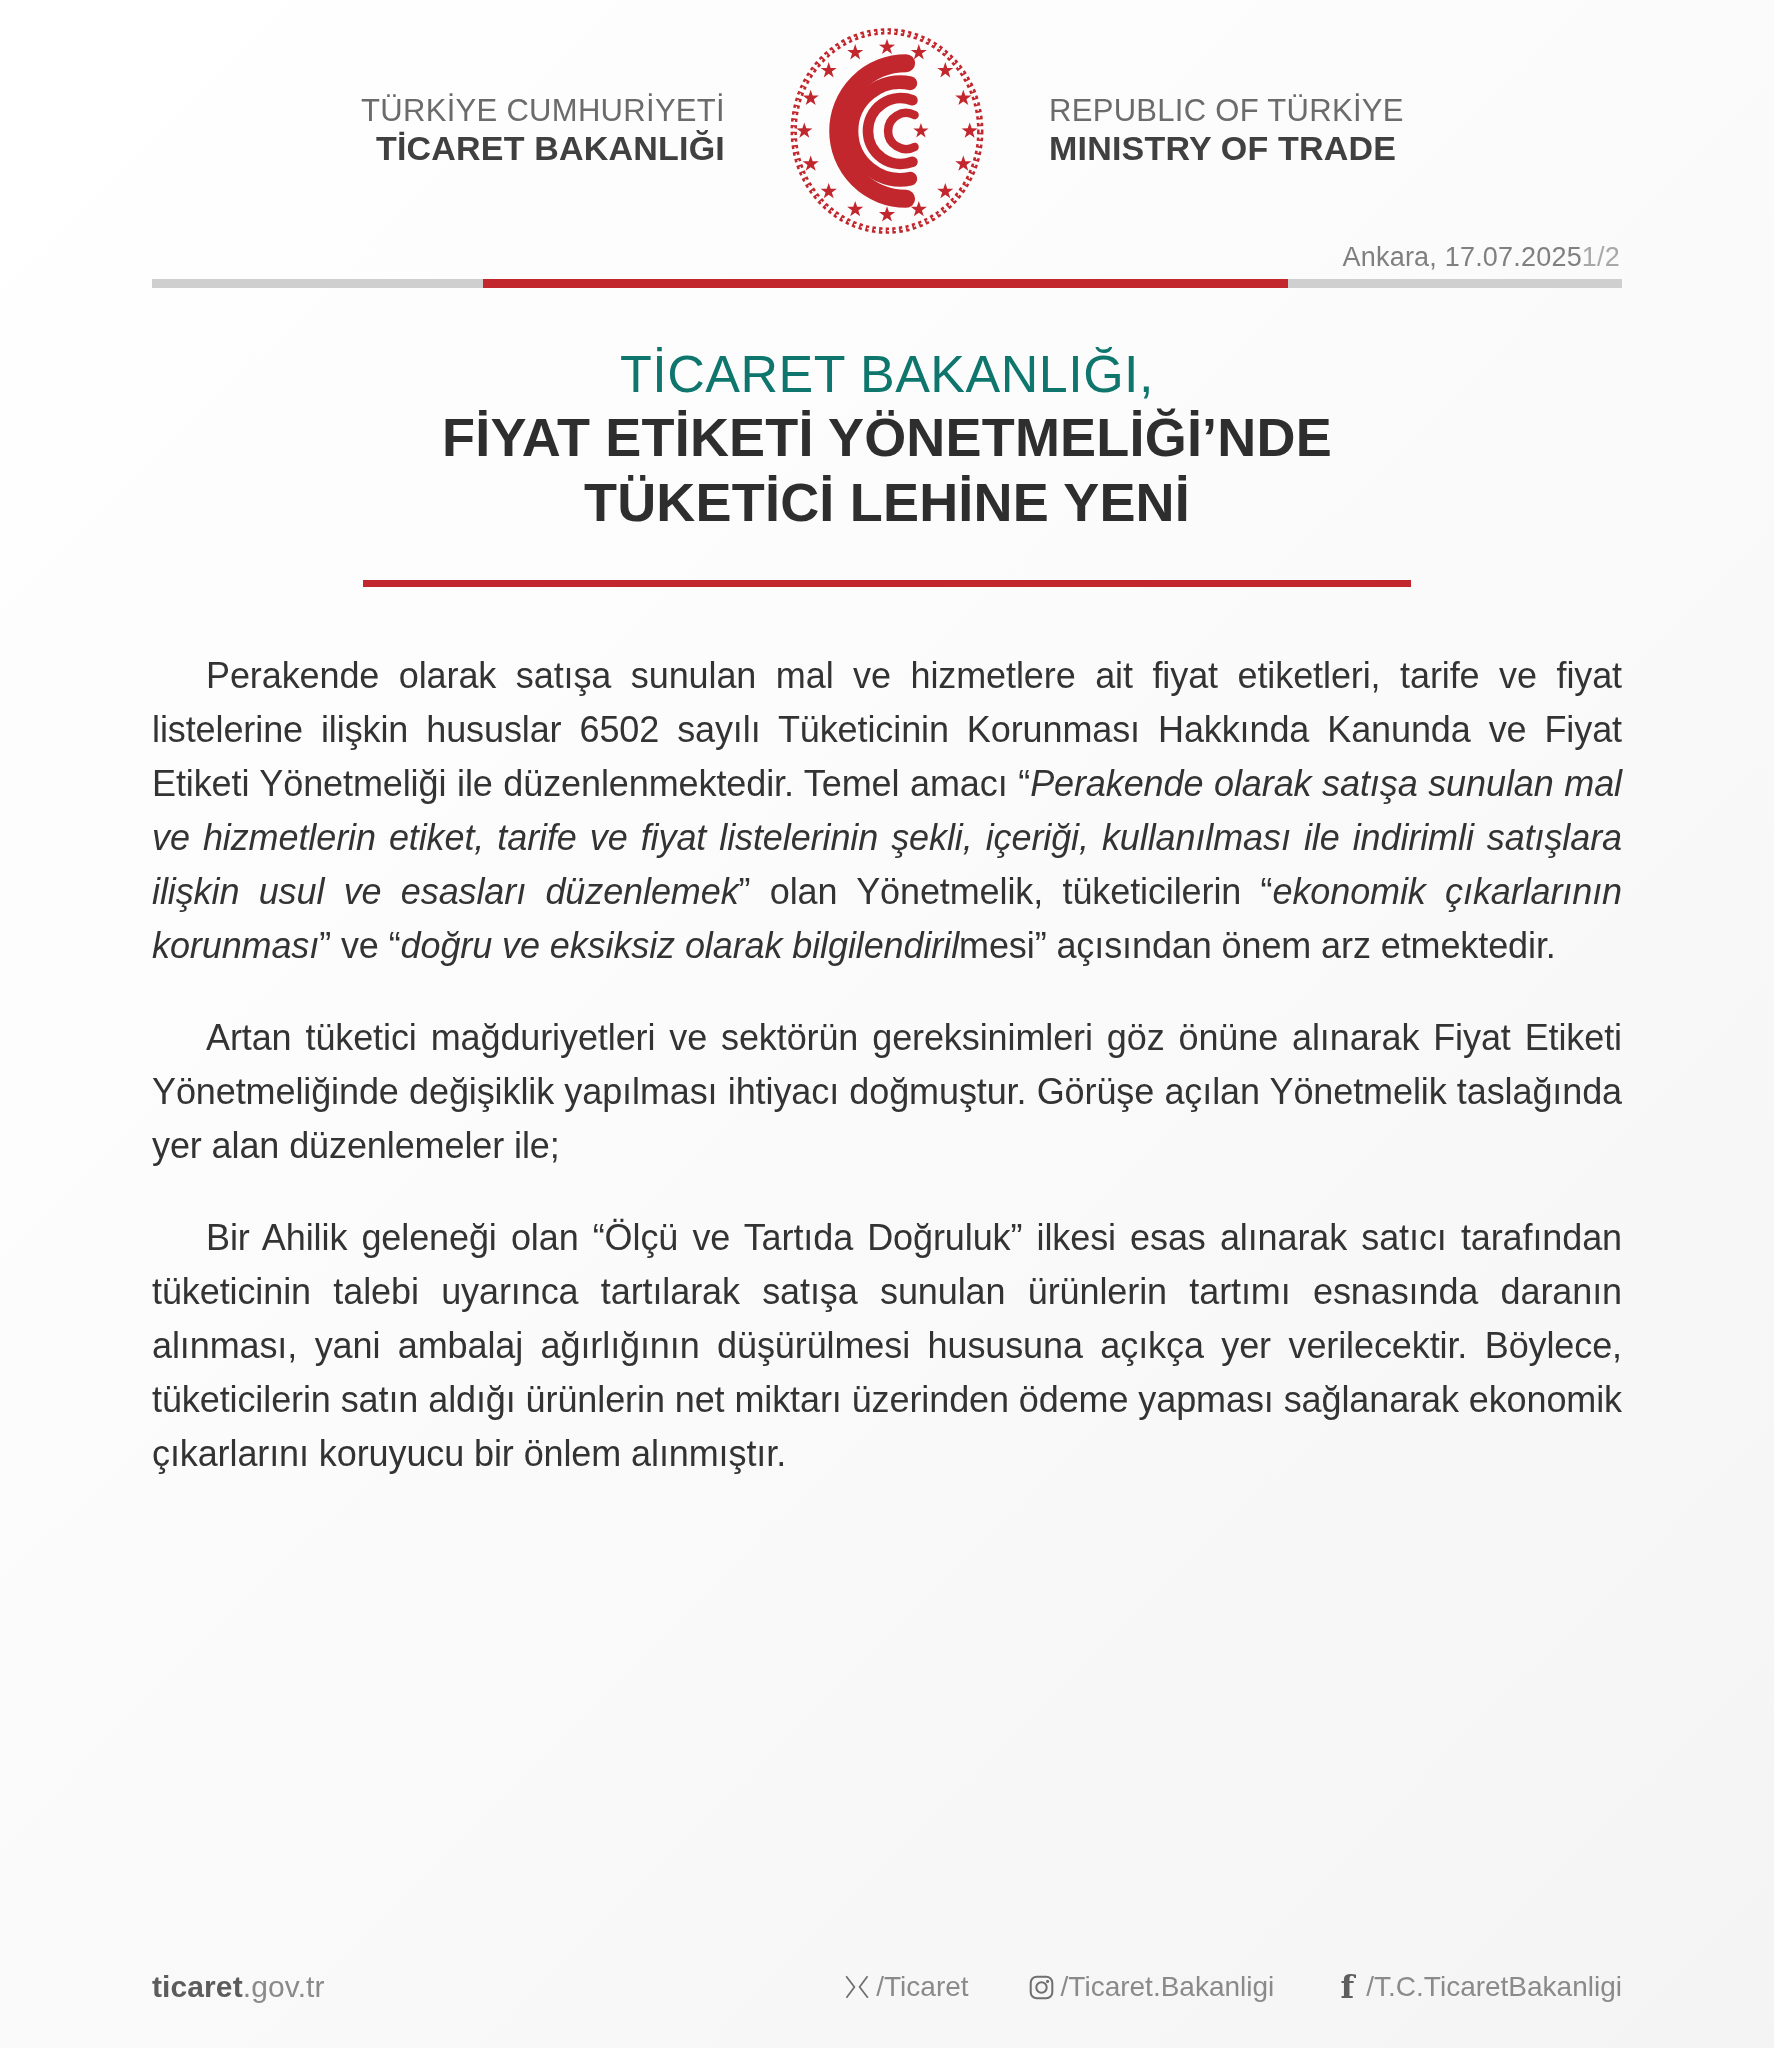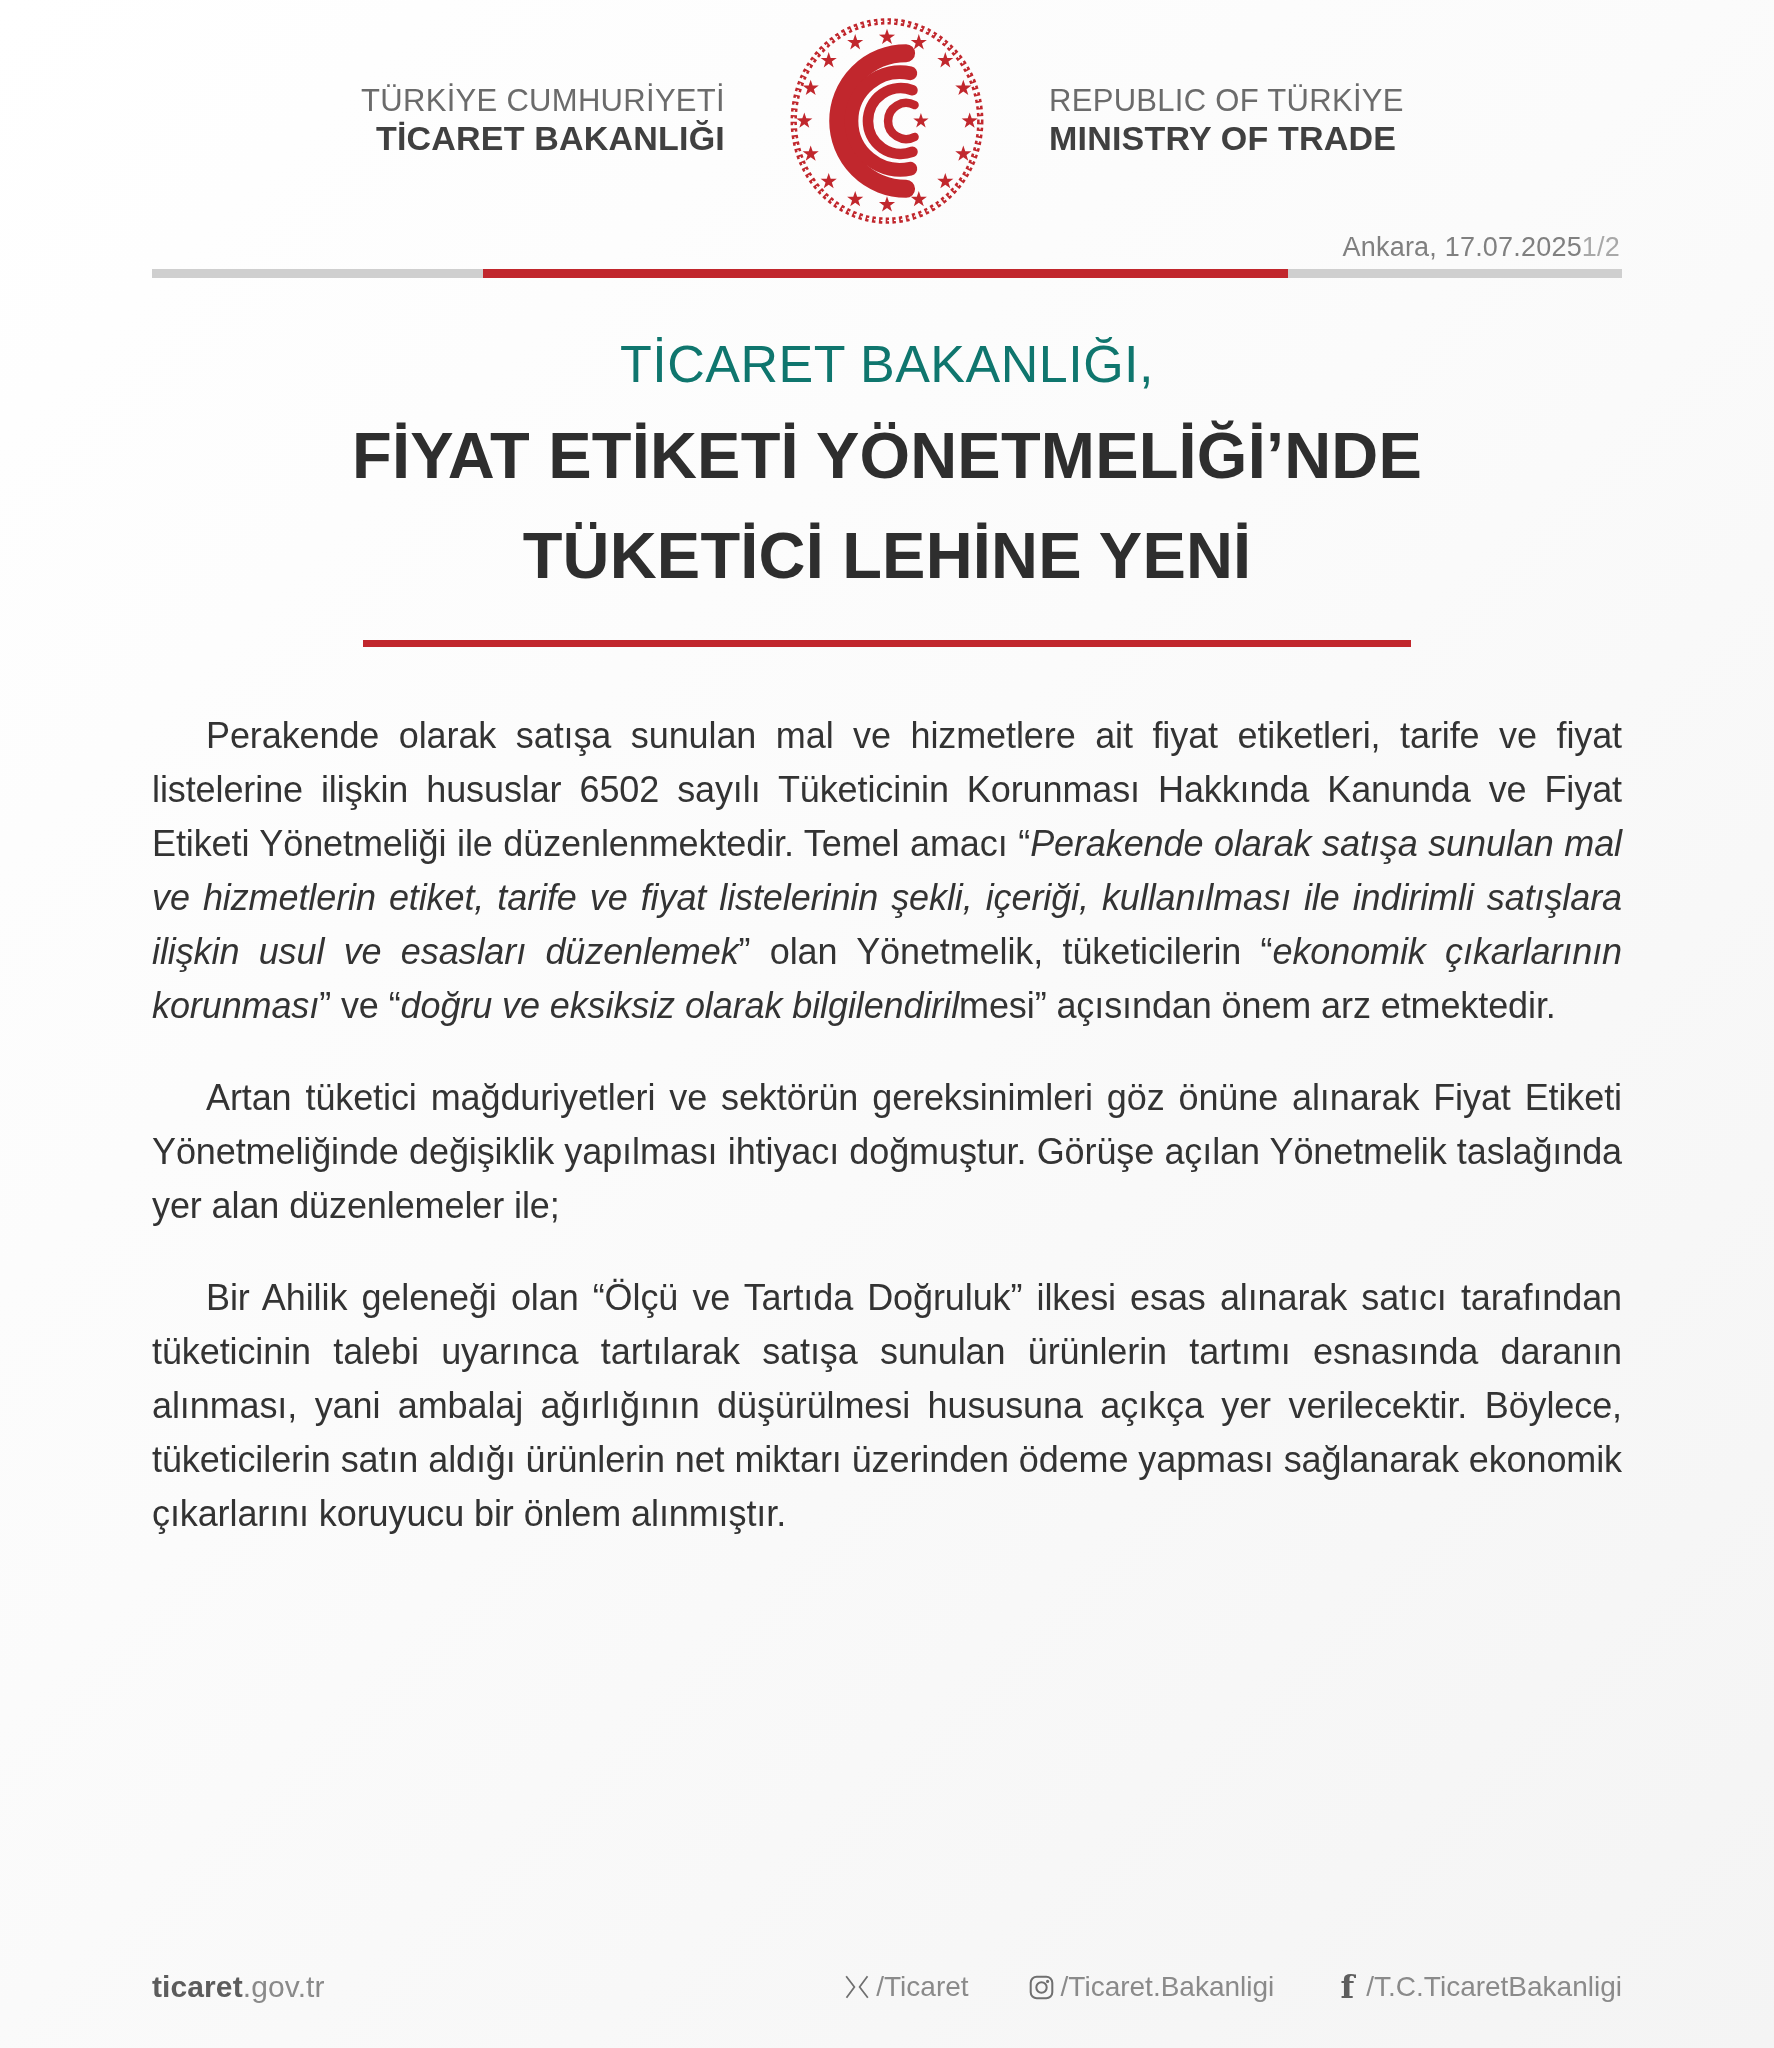--- a/index.html
+++ b/index.html
@@ -14,21 +14,21 @@
     background: linear-gradient(135deg, #ffffff 0%, #fbfbfb 45%, #f4f4f4 100%);
     color: #3a3a3a;
     position: relative;
     overflow: hidden;
   }
 
   .page {
     width: 1774px;
     height: 2048px;
     position: relative;
-    padding: 0 152px;
+    padding: 10px 152px;
     border-radius: 31px;
   }
 
   
   .header {
     height: 232px;
     display: flex;
     align-items: center;
     justify-content: center;
     position: relative;
@@ -108,26 +108,25 @@
     padding-top: 52px;
   }
   .title-l1 {
     font-size: 52px;
     font-weight: 400;
     color: #0f766e;
     letter-spacing: 0.5px;
     line-height: 1.18;
   }
   .title-l2, .title-l3, .title-l4 {
-    font-size: 65px;
+    font-size: 54px;
     font-weight: 700;
     color: #2e2e2e;
     letter-spacing: 0.2px;
     line-height: 1.19;
-    margin-top: 22px;
   }
 
   .title-rule {
     width: 1048px;
     height: 7px;
     background: #c1272d;
     margin: 46px auto 0 auto;
   }
 
   

